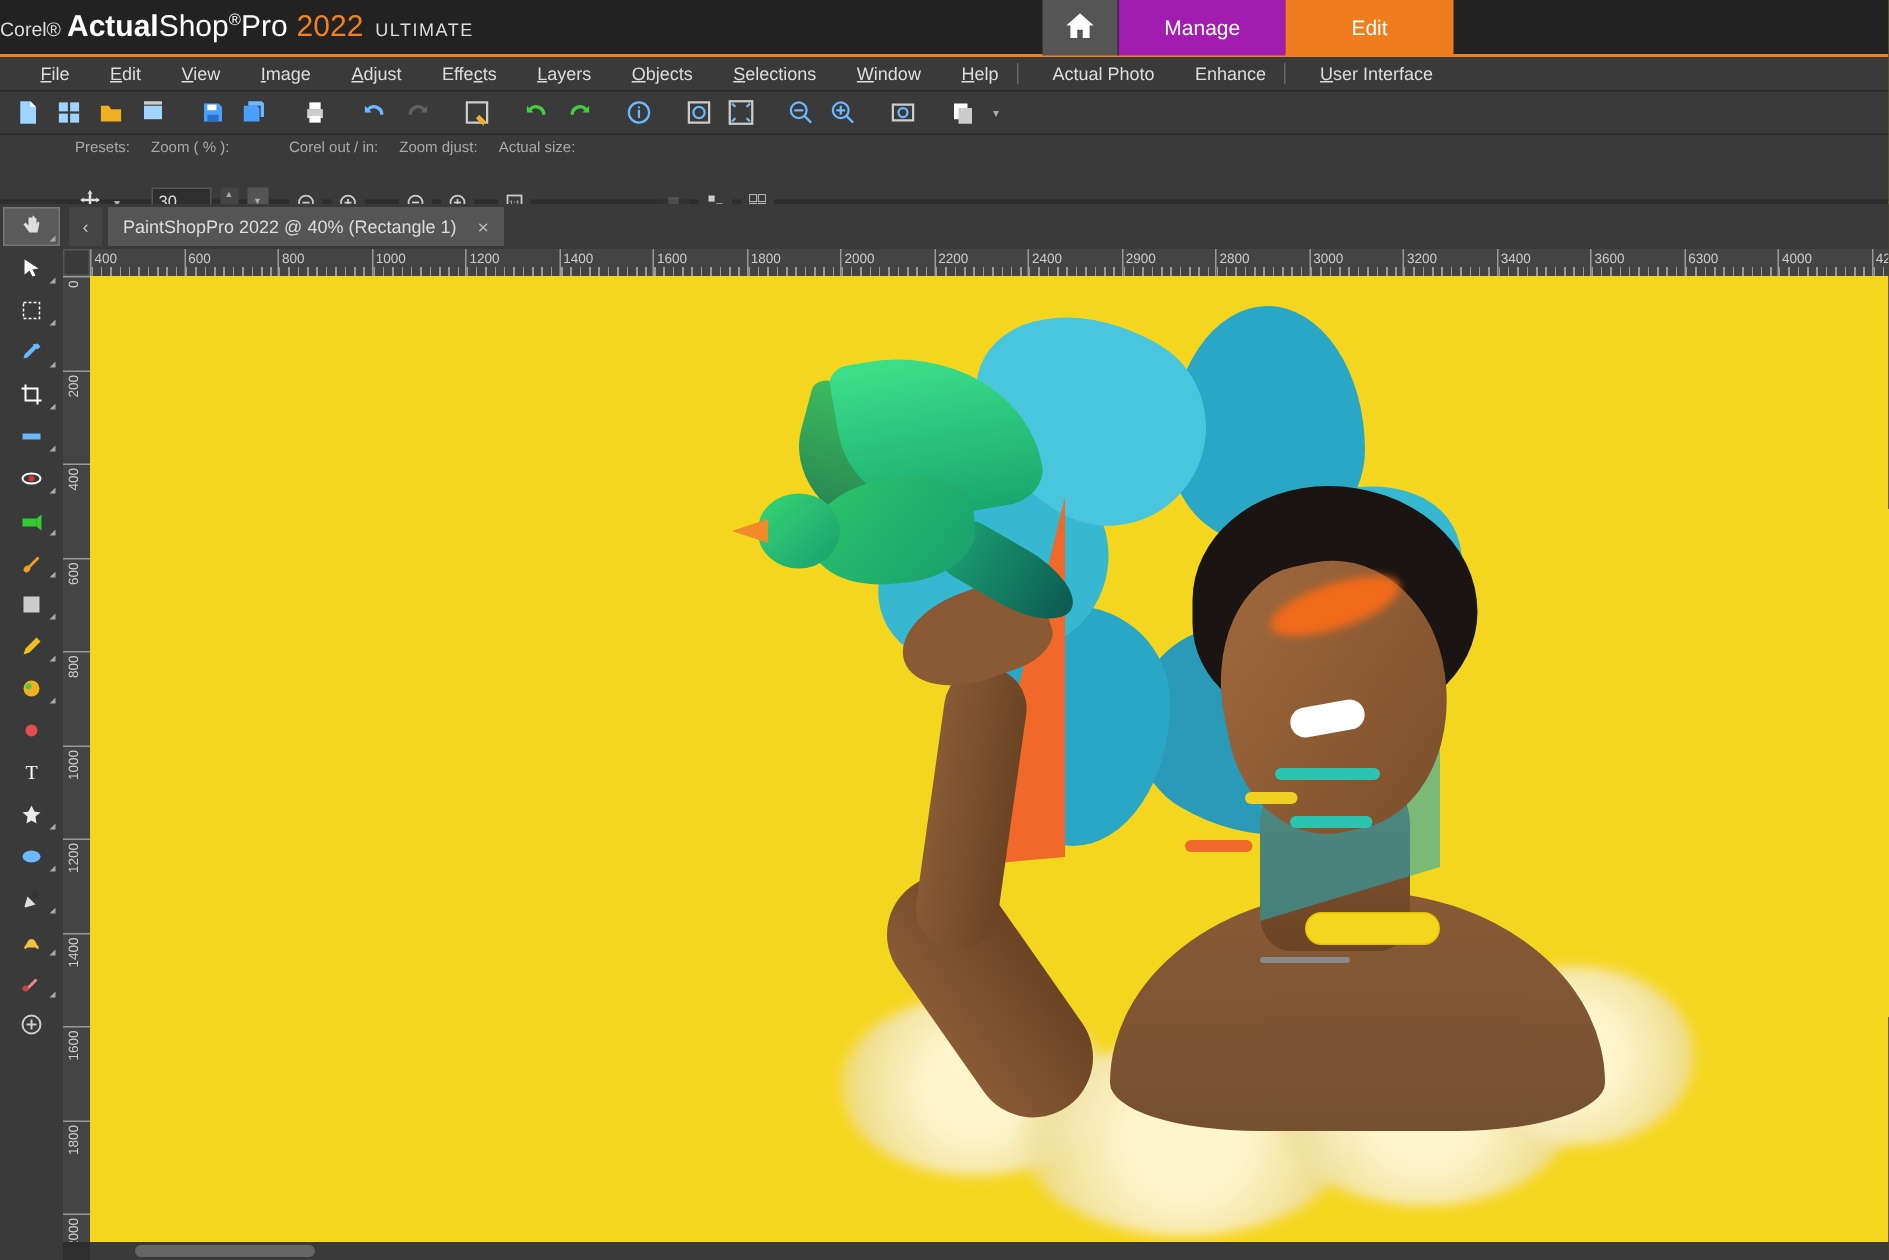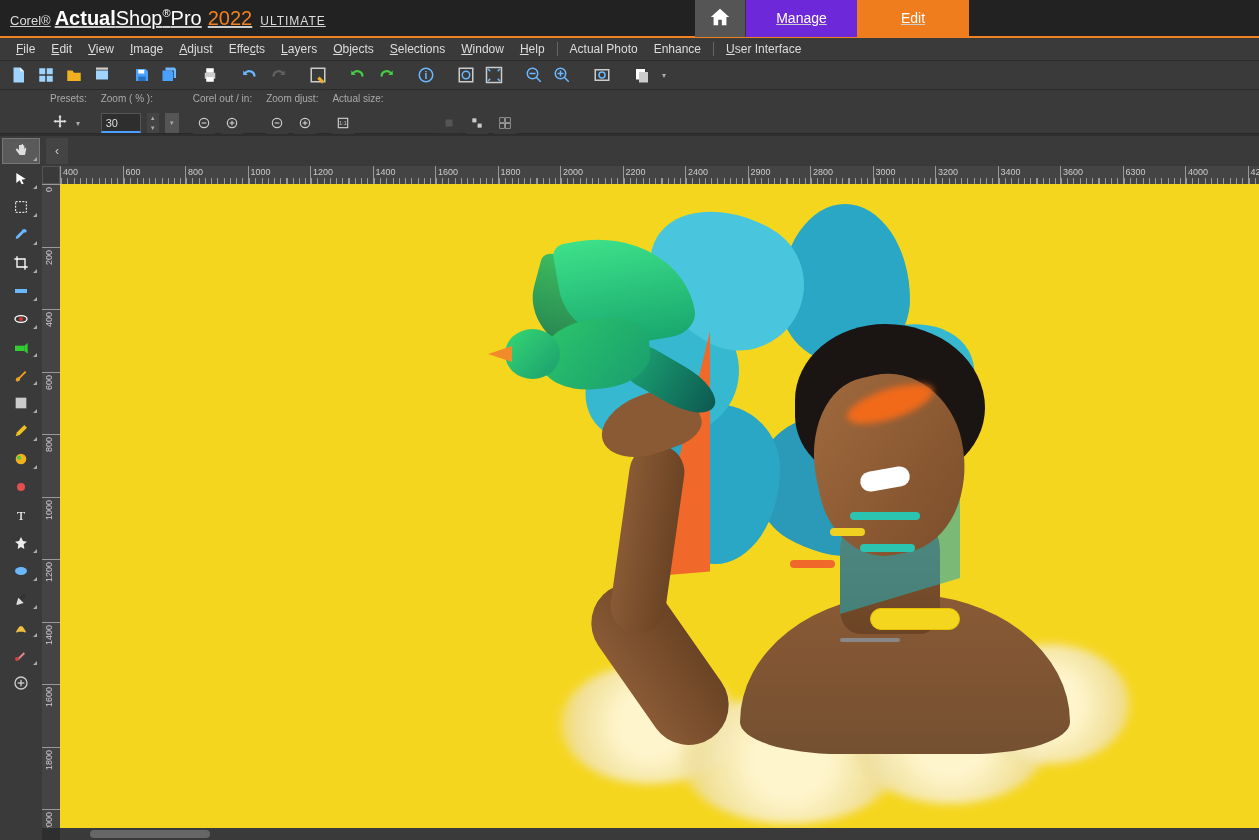--- a/index.html
+++ b/index.html
@@ -1,45 +1,45 @@
 <!DOCTYPE html>
 <html><head>
 <meta charset="utf-8">
 <style>
   * { box-sizing: border-box; margin: 0; padding: 0; user-select: none; }
   html, body { width: 1259px; height: 840px; background: #2e2e2e; font-family: "Segoe UI", Arial, sans-serif; overflow: hidden; color: #ccc; }
   
-  .titlebar { height: 38px; background: #222; display: flex; align-items: center; padding-left: 10px; border-bottom: 2px solid #f08020; text-decoration: underline; }
+  .titlebar { height: 38px; background: #222; display: flex; align-items: center; border-bottom: 2px solid #f08020; }
   .titlebar .brand { display: flex; align-items: baseline; gap: 4px; color: #fff; }
   .titlebar .brand .corel { font-size: 13px; font-weight: 400; color:#ddd;}
   .titlebar .brand .psp { font-size: 20px; font-weight: 400; }
   .titlebar .brand .psp b { font-weight: 700; }
   .titlebar .brand .year { font-size: 20px; color: #f08020; font-weight: 400; margin-left:2px;}
   .titlebar .brand .edition { font-size: 12px; letter-spacing: 1px; color: #ddd; margin-left:4px;}
   .titlebar .spacer { flex: 1; }
   .mode-btn { width: 112px; height: 38px; display:flex; align-items:center; justify-content:center; font-size:14px; color:#fff; cursor:pointer; }
   .mode-home { width:50px; background:#555; }
   .mode-home svg { width:22px; height:22px; fill:#fff;}
-  .mode-manage { background:#6d28d9; border-left:1px solid #333; }
+  .mode-manage { background:#a21caf; border-left:1px solid #333; }
   .mode-edit { background:#f07d1d; }
   
   .menubar { height: 22px; background:#3a3a3a; display:flex; align-items:center; padding-left:8px; gap:0; font-size:12px; color:#ddd; }
-  .menubar .item { padding: 2px 8px; cursor:pointer; }
+  .menubar .item { padding: 2px 8px; cursor:pointer;margin-left:11px; }
   .menubar .item u { text-decoration: underline; }
   .menubar .sep { width:1px; height:14px; background:#666; margin:0 4px; }
   
   .maintoolbar { height: 30px; background:#3a3a3a; display:flex; align-items:center; padding-left:6px; gap:4px; border-top:1px solid #2a2a2a; border-bottom:1px solid #2a2a2a;}
   .tb-btn { width:24px; height:24px; display:flex; align-items:center; justify-content:center; cursor:pointer; border-radius:2px;}
   .tb-btn svg { width:18px; height:18px; }
   .tb-gap { width:8px; }
   .tb-dd { width:12px; display:flex; align-items:center; justify-content:center;}
   .tb-dd::after { content:"▾"; font-size:8px; color:#aaa;}
   
   .propbar { height: 44px; background:#3a3a3a; display:flex; align-items:flex-start; padding:3px 0 0 50px; gap:14px; font-size:10px; color:#aaa; border-bottom:1px solid #2a2a2a; position:relative;}
-  .propgroup { display:flex; flex-direction:column; gap:8px; }
+  .propgroup { display:flex; flex-direction:column; gap:20px; }
   .propgroup .label { font-size:10px; color:#aaa; }
   .propgroup .row { display:flex; align-items:center; gap:6px; height:22px;}
   .num-input { width:40px; height:20px; background:#2e2e2e; border:1px solid #555; color:#ddd; font-size:11px; padding:0 4px; border-bottom:2px solid #4aa0ff;}
   .spin { width:12px; height:20px; background:#444; display:flex; flex-direction:column;}
   .spin div{flex:1; font-size:6px; display:flex;align-items:center;justify-content:center;color:#aaa;}
   .sq-btn { width:22px;height:22px; background:#3a3a3a; display:flex;align-items:center;justify-content:center; border:1px solid transparent; cursor:pointer;}
   .sq-btn svg{width:14px;height:14px;}
   .preset-btn { width:20px;height:20px; display:flex;align-items:center;justify-content:center;}
   
   .workspace { position:absolute; top:136px; left:0; right:0; bottom:0; display:flex; }
@@ -497,20 +497,24 @@
           <circle cx="12" cy="12" r="9" fill="none" stroke="#ccc" stroke-width="2"></circle>
           <line x1="12" y1="7" x2="12" y2="17" stroke="#ccc" stroke-width="2"></line>
           <line x1="7" y1="12" x2="17" y2="12" stroke="#ccc" stroke-width="2"></line>
         </svg>
       </div>
   </div>
 
   <div class="docarea">
     <div class="tabstrip">
       <div class="tab-nav">‹</div>
+      <div class="doctab">
+        <span>PaintShopPro 2022 @  40% (Rectangle 1)</span>
+        <span class="close">×</span>
+      </div>
     </div>
     <div class="ruler-corner"></div>
     <div class="ruler-h">
       <div class="ticks" id="hticks">
           <div class="tick">
             <span>400</span>
             <div class="sub"></div>
           </div>
           <div class="tick">
             <span>600</span>

